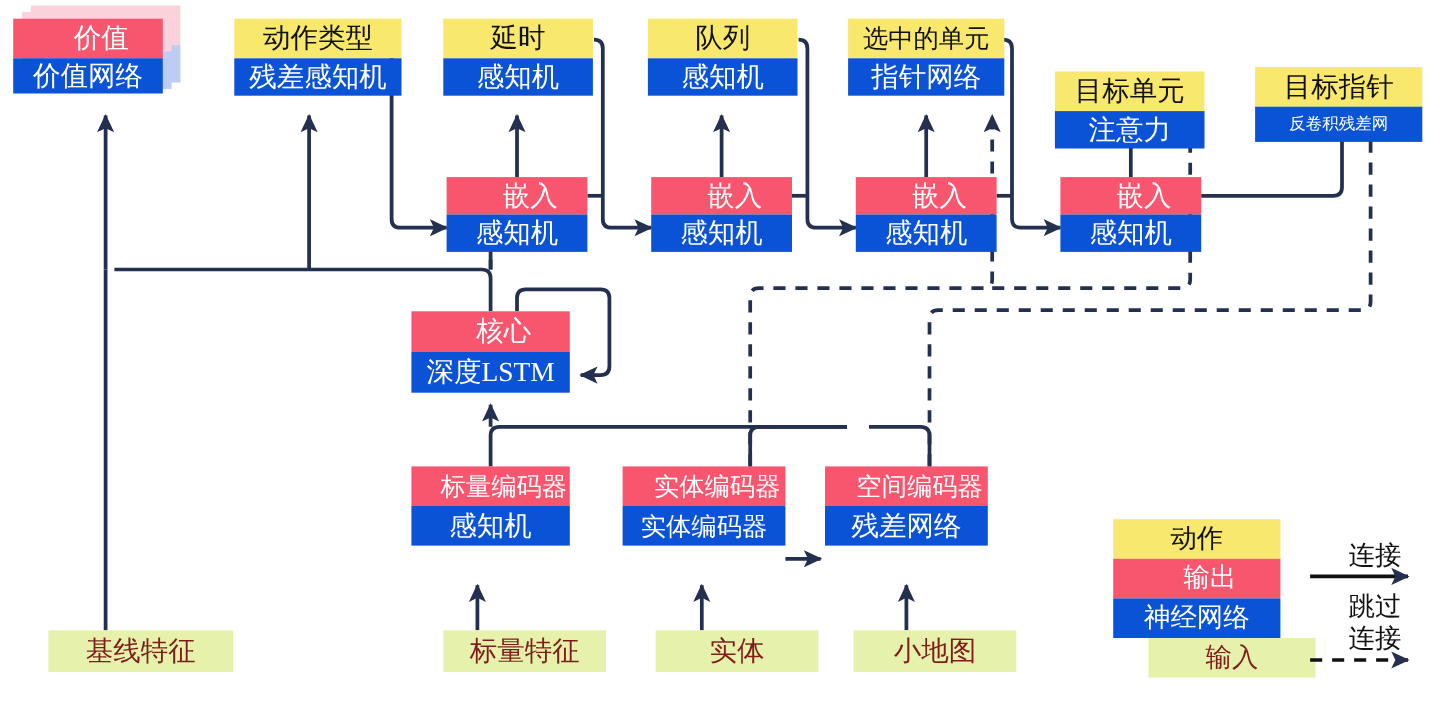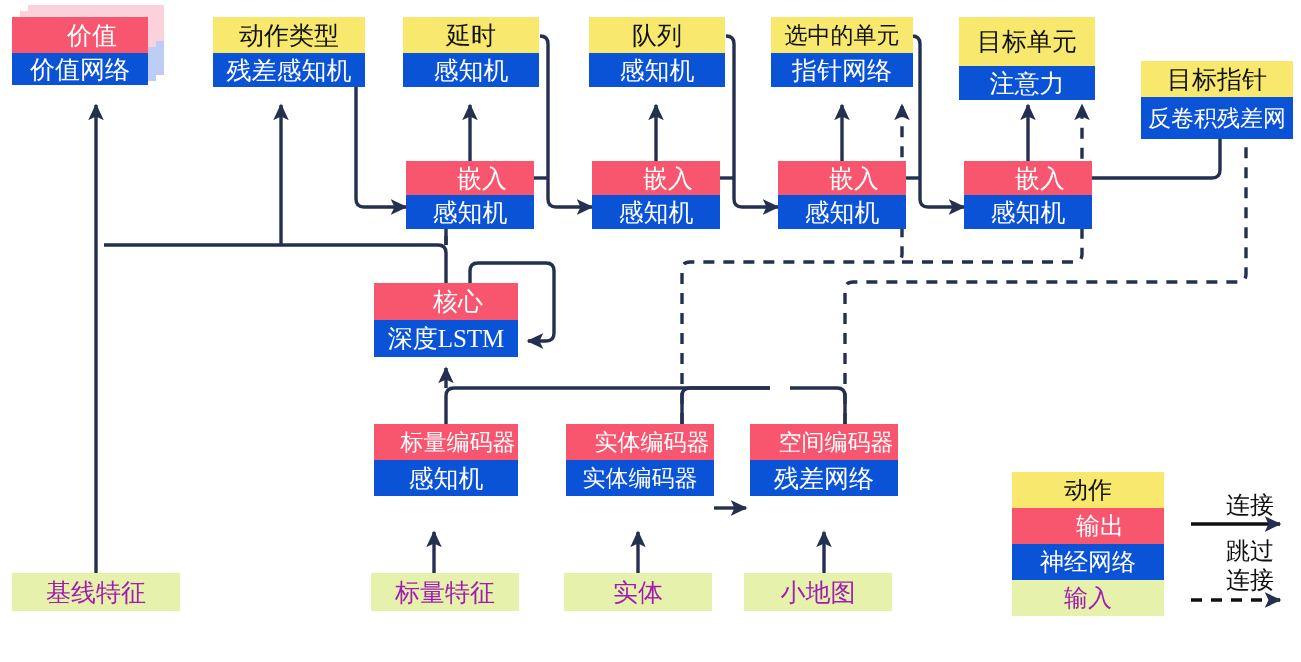--- a/index.html
+++ b/index.html
@@ -14,21 +14,21 @@
   
   .node{position:absolute;box-sizing:border-box;}
   .band{
     display:flex;align-items:center;justify-content:center;
     box-sizing:border-box;width:100%;
     font-size:25px;line-height:1;white-space:nowrap;letter-spacing:0px;
   }
   .band.action{background:#f8e96e;color:#111111;}
   .band.output{background:#f8566f;color:#ffffff;padding-left:24px;}
   .band.net   {background:#0b53d6;color:#ffffff;}
-  .band.input {background:#e6f2ac;color:#a21caf;}
+  .band.input {background:#e6f2ac;color:#7f1d1d;margin-left:32px;}
 
   
   .ghost{position:absolute;box-sizing:border-box;}
   .ghost .g-top{background:#fbd2dc;width:100%;}
   .ghost .g-bot{background:#bcccf4;width:100%;}
 
   
   #legend-swatches{position:absolute;}
   #legend-swatches .band{font-size:24px;}
   .legend-arrow-label{
@@ -135,27 +135,27 @@
     <div class="band action" style="height:36px;">队列</div>
     <div class="band net" style="height:34px;">感知机</div>
   </div>
 
   <div class="node" style="left:771px;top:17px;width:142px;height:70px;">
     <div class="band action" style="height:36px;font-size:23px;">选中的单元</div>
     <div class="band net" style="height:34px;">指针网络</div>
   </div>
 
   <div class="node" style="left:959px;top:17px;width:136px;height:70px;">
-    <div class="band action" style="height:49px;">目标单元</div>
+    <div class="band action" style="height:36px;margin-top:48px;">目标单元</div>
     <div class="band net" style="height:34px;">注意力</div>
   </div>
 
   <div class="node" style="left:1141px;top:17px;width:152px;height:70px;">
     <div class="band action" style="height:36px;margin-top:44px;">目标指针</div>
-    <div class="band net" style="height:42px;font-size:23px;">反卷积残差网</div>
+    <div class="band net" style="height:32px;font-size:15px;">反卷积残差网</div>
   </div>
 
   <div class="node" style="left:406px;top:161px;width:128px;height:68px;">
     <div class="band output" style="height:34px;">嵌入</div>
     <div class="band net" style="height:34px;">感知机</div>
   </div>
 
   <div class="node" style="left:592px;top:161px;width:128px;height:68px;">
     <div class="band output" style="height:34px;">嵌入</div>
     <div class="band net" style="height:34px;">感知机</div>

